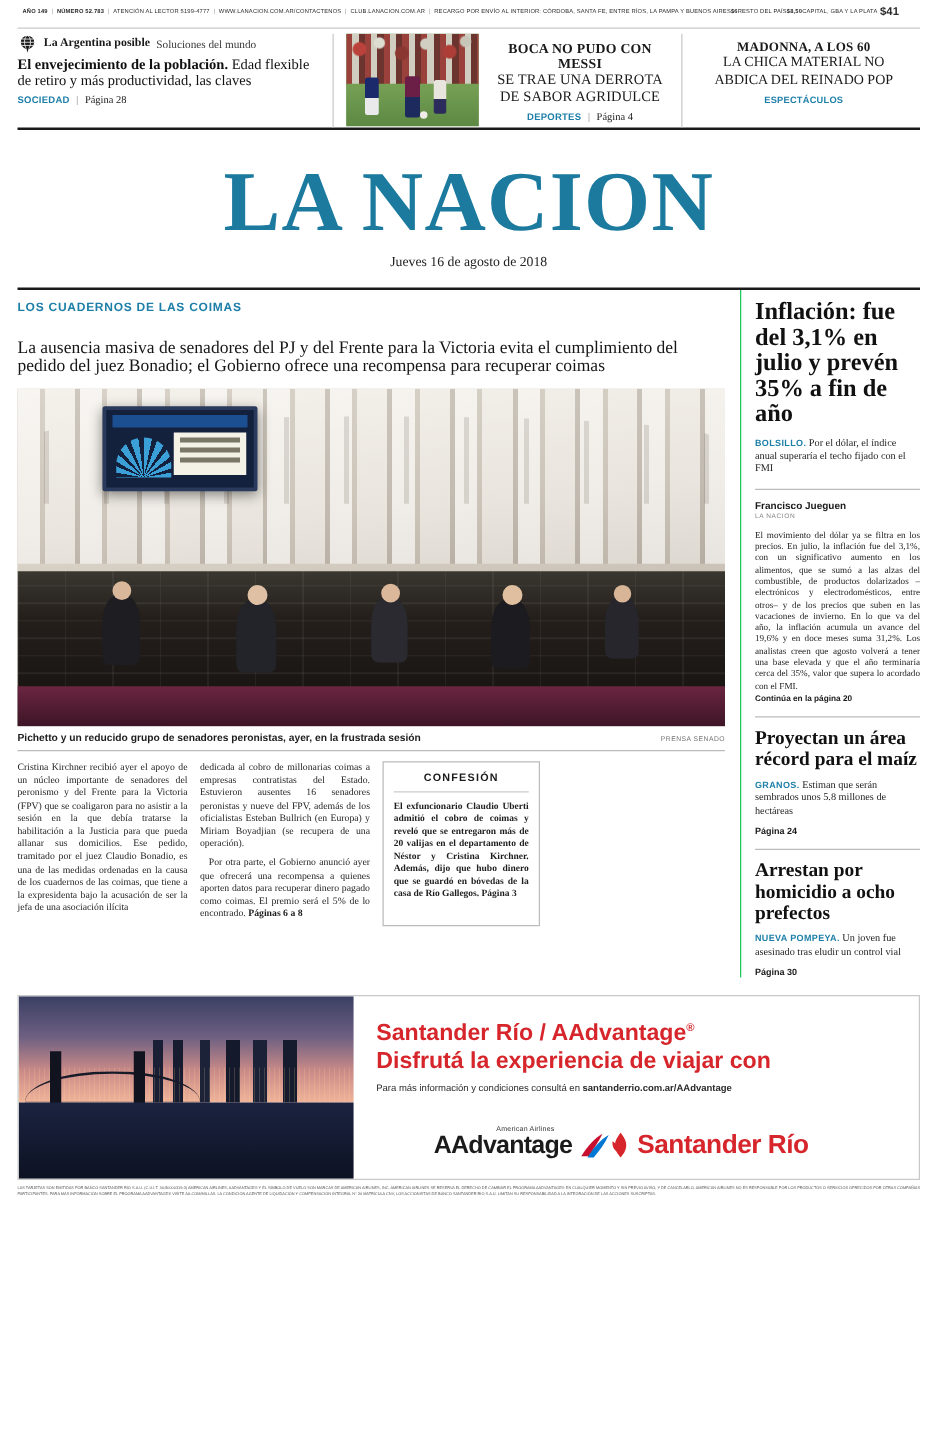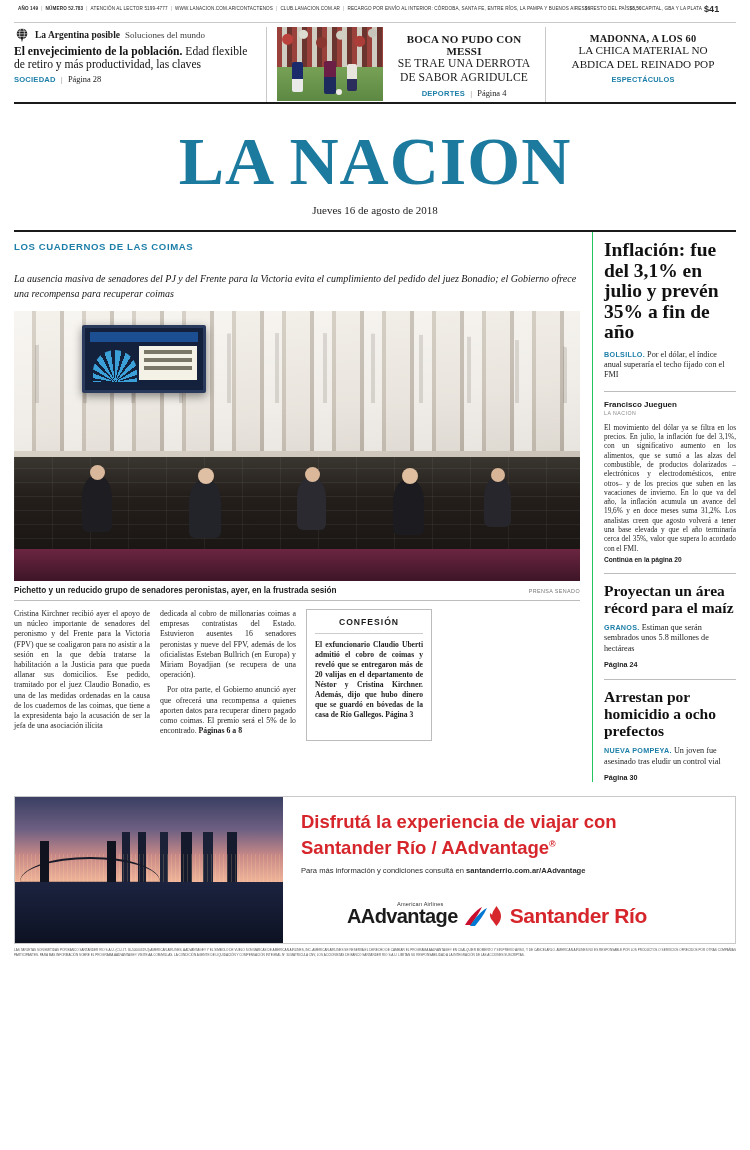--- a/index.html
+++ b/index.html
@@ -105,21 +105,21 @@
 
   .kicker {
     color: #1d7fa8; font-weight: 700;
     font-family: "Liberation Sans", sans-serif;
     font-size: 9.6px; letter-spacing: .6px; padding: 9px 0 6px;
   }
   .headline {
     font-size: 42px; line-height: 43px; font-weight: 700; letter-spacing: -0.6px;
     color: #111;
   }
-  .deck { font-size: 10px; line-height: 15px; margin-top: 13px; color:#161616;font-style:italic; }
+  .deck { font-size: 14px; line-height: 15px; margin-top: 13px; color:#161616; }
 
   
   .mainphoto {
     margin-top: 10px; width: 566px; height: 270px; position: relative; overflow: hidden;
     background: #cfc9c0;
   }
   .mp-wall { position:absolute; inset:0;
     background: linear-gradient(175deg,#efeae1 0%, #ded7cc 38%, #c9c1b5 62%, #a89f92 100%); }
   .mp-arches { position:absolute; top:0; left:0; right:0; height:52%;
     background: repeating-linear-gradient(90deg,
@@ -441,22 +441,22 @@
       <div class="ad-bridge">
         <div class="cable"></div>
         <div class="deck2"></div>
         <div class="tower t1"></div>
         <div class="tower t2"></div>
       </div>
       <div class="ad-water"></div>
     </div>
     <div class="ad-text">
       <div class="ad-h">
+        <div><span>Santander Río / AAdvantage</span><sup>®</sup></div>
         <div>Disfrutá la experiencia de viajar con</div>
-        <div><span>Santander Río / AAdvantage</span><sup>®</sup></div>
       </div>
       <div class="ad-sub"><span>Para más información y condiciones consultá en </span><b>santanderrio.com.ar/AAdvantage</b></div>
       <div class="ad-logos">
         <div class="aa-logo">
           <div class="aa-small">American Airlines</div>
           <div class="aa-row">
             <span class="aa-word">AAdvantage</span>
             <span class="aa-bird">
               <svg viewBox="0 0 26 22" width="26" height="22">
                 <path d="M3 19 C8 11 14 4 20 1 C17 7 13 13 9 19 Z" fill="#c8102e"></path>

